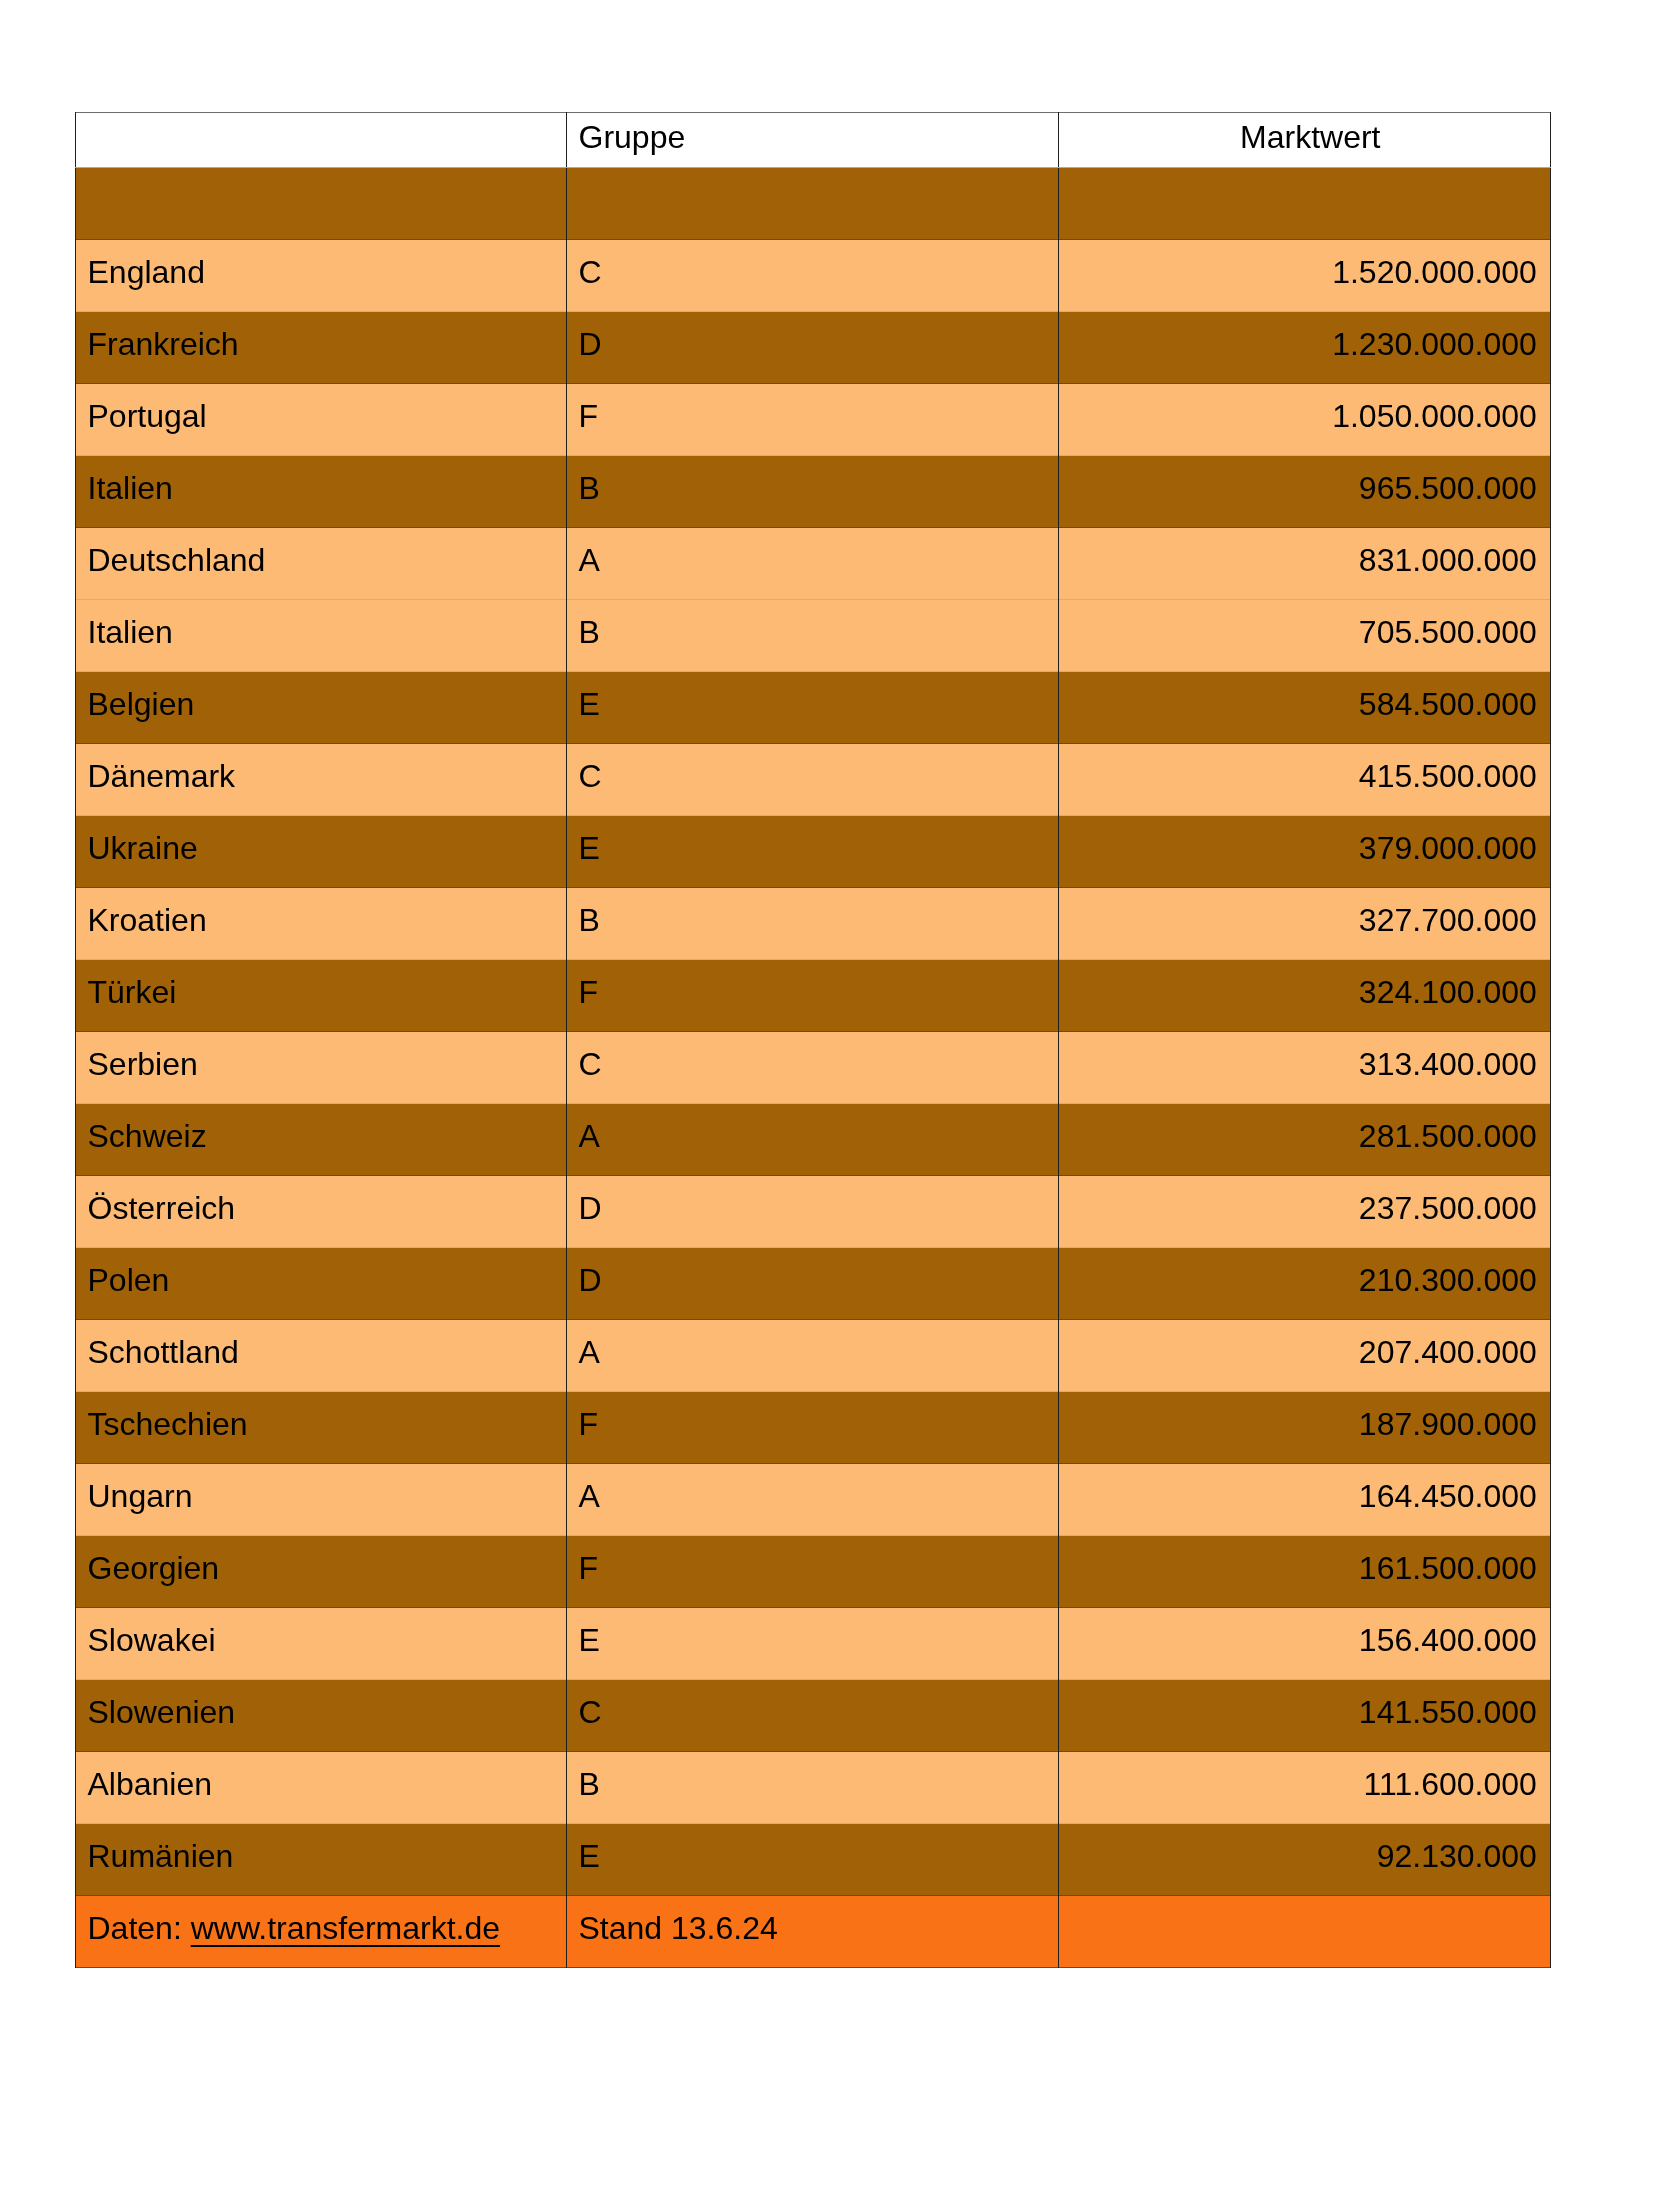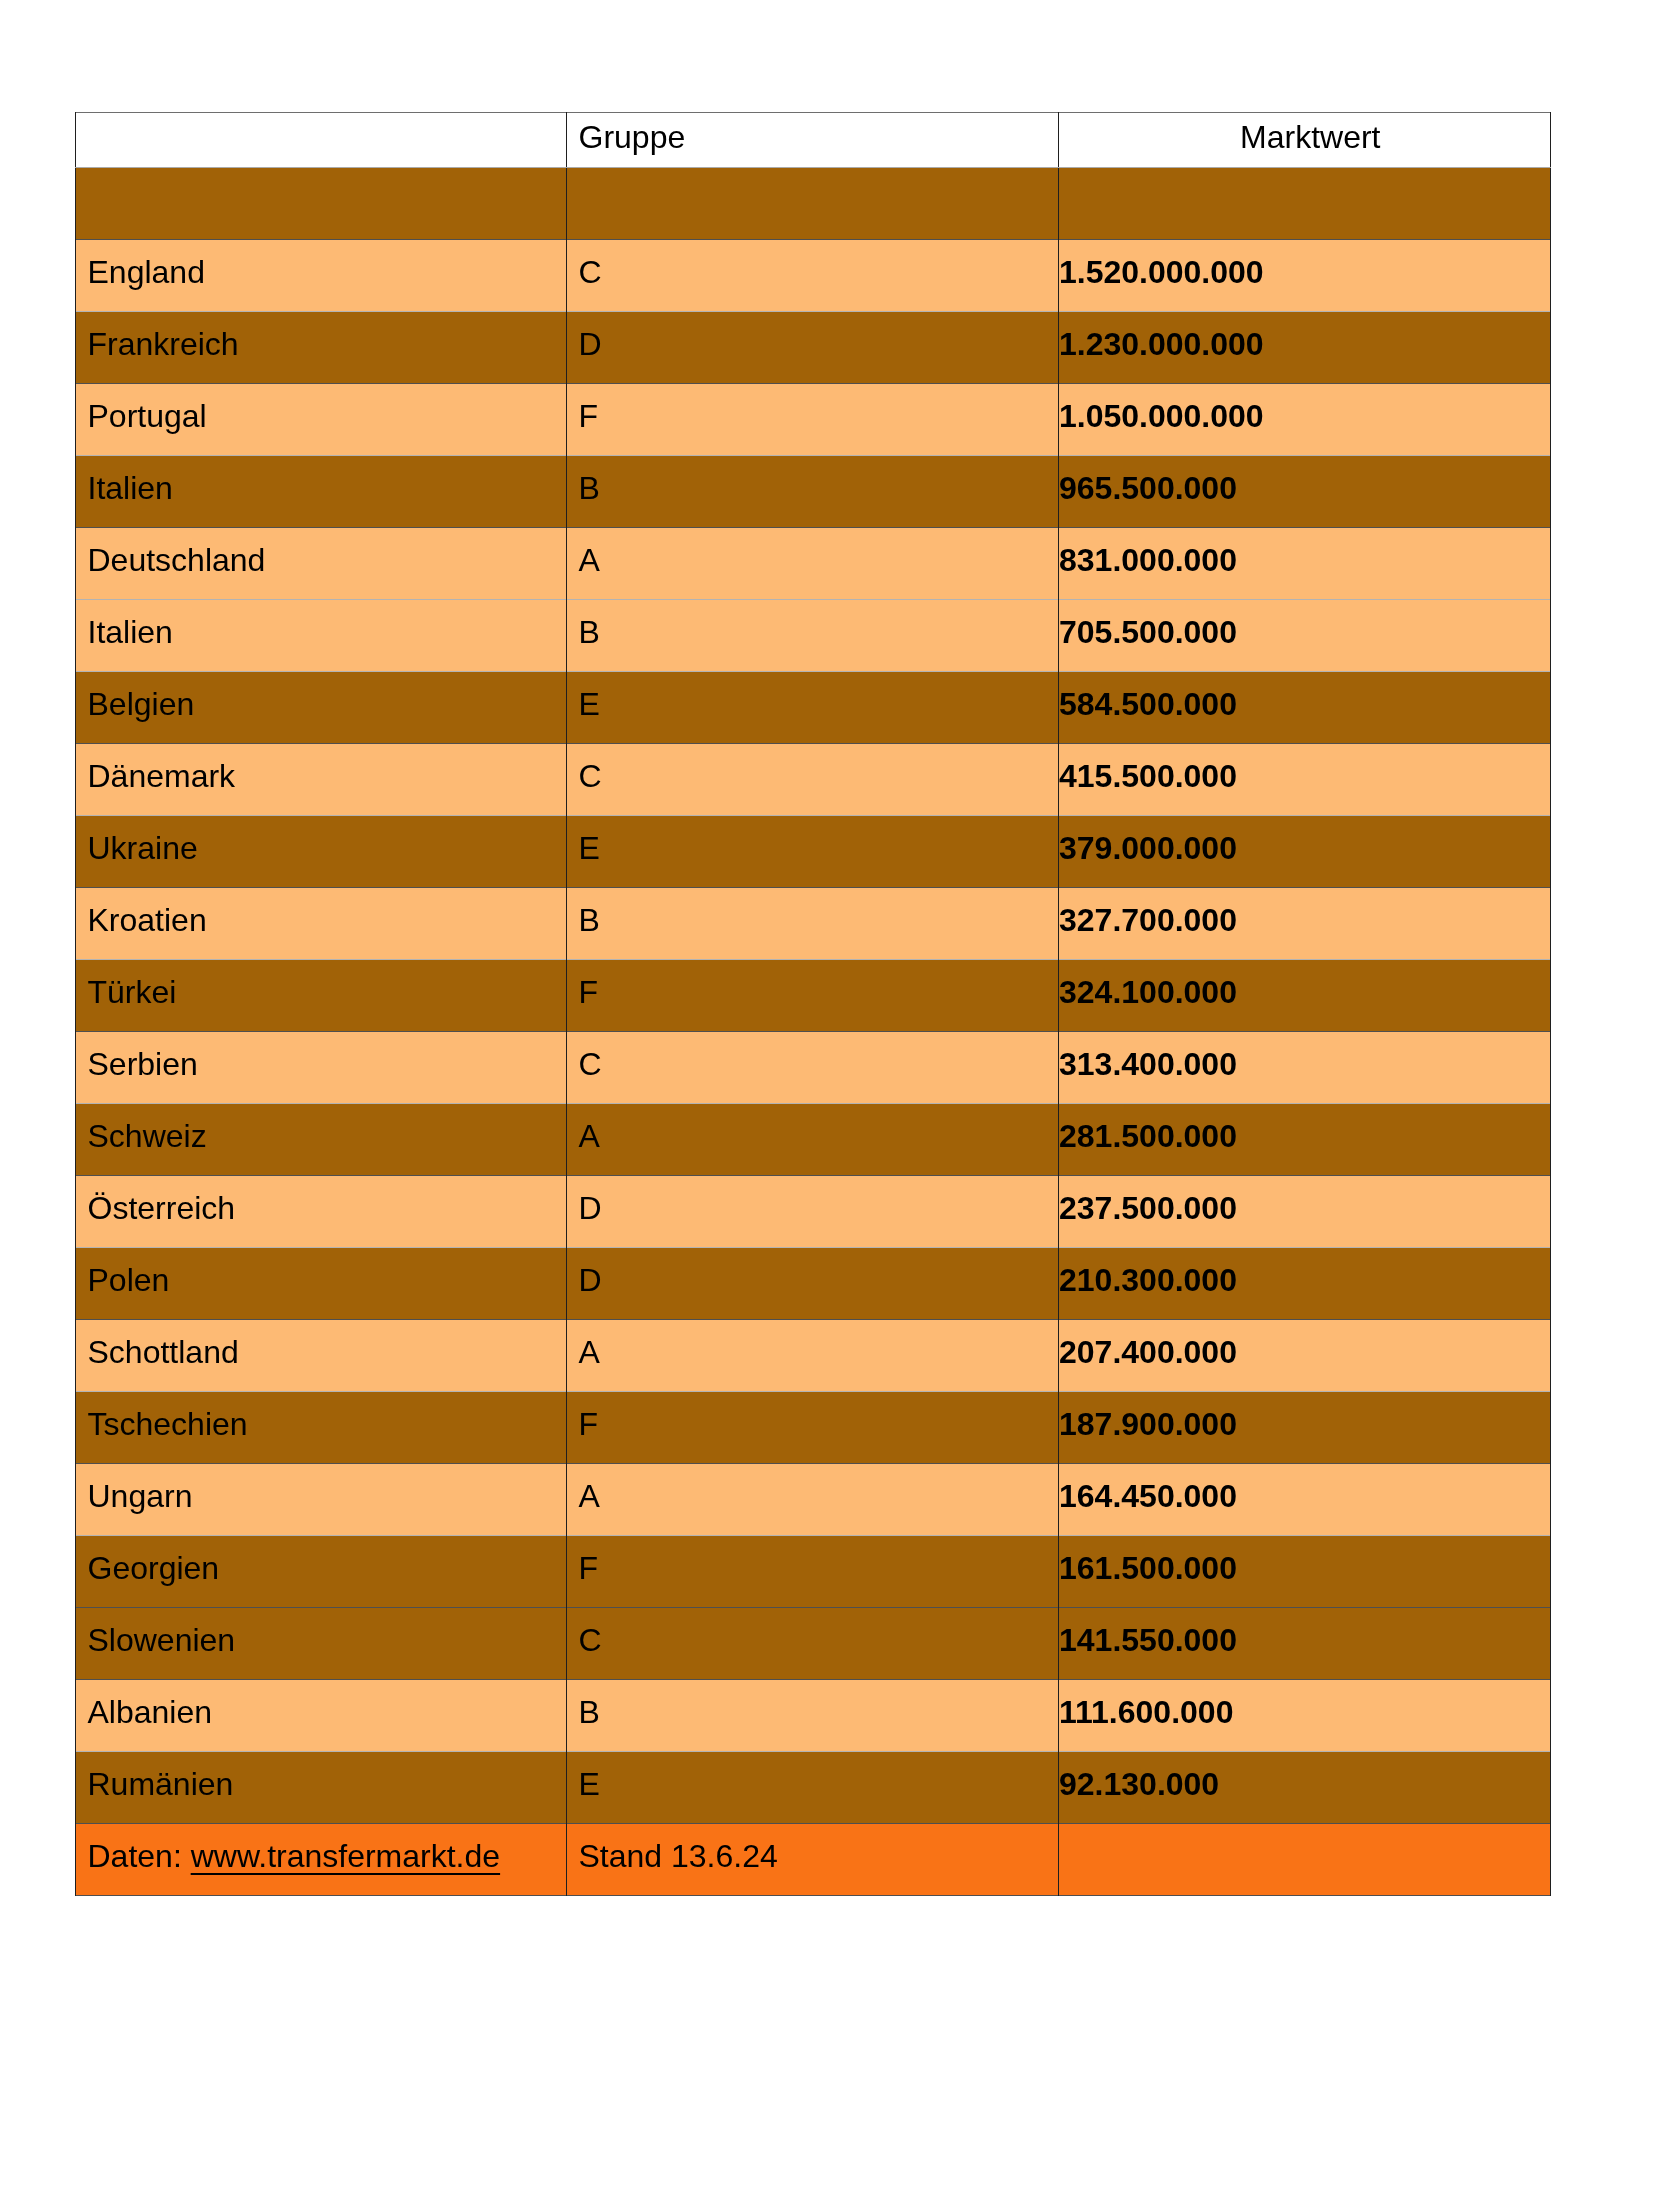--- a/index.html
+++ b/index.html
@@ -49,24 +49,23 @@
   thead tr { height: 55px; }
   thead th { border-bottom: 0.9px solid #ababab; background: #ffffff; }
 
   tbody tr, tfoot tr { height: 72px; }
 
   
   tbody tr       { background: #fdba74; border-bottom: 0.9px solid #b3b3b3; }
   tbody tr.shaded{ background: #a16207; border-bottom: 1.8px solid #4f4f4f; }
 
   td.num {
-    text-align: left;
+    text-align: right;
     padding-right: 13.2px;
     padding-left: 0;
-    font-weight: bold;
   }
 
   tfoot tr { background: #f97316; }
 
   .link {
     text-decoration: underline;
     text-decoration-thickness: 2.2px;
     text-underline-offset: 6.2px;
   }
 </style>
@@ -180,20 +179,25 @@
       <tr>
         <td>Ungarn</td>
         <td>A</td>
         <td class="num">164.450.000</td>
       </tr>
       <tr class="shaded">
         <td>Georgien</td>
         <td>F</td>
         <td class="num">161.500.000</td>
       </tr>
+      <tr>
+        <td>Slowakei</td>
+        <td>E</td>
+        <td class="num">156.400.000</td>
+      </tr>
       <tr class="shaded">
         <td>Slowenien</td>
         <td>C</td>
         <td class="num">141.550.000</td>
       </tr>
       <tr>
         <td>Albanien</td>
         <td>B</td>
         <td class="num">111.600.000</td>
       </tr>

